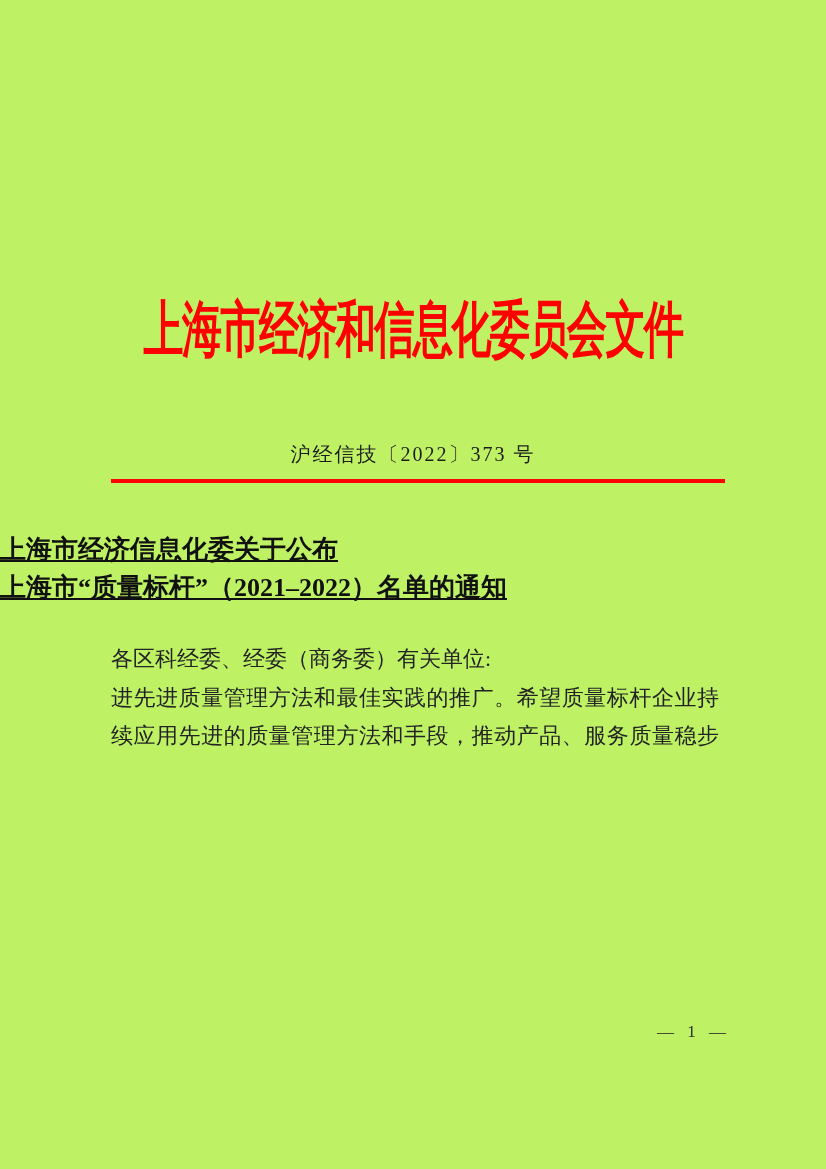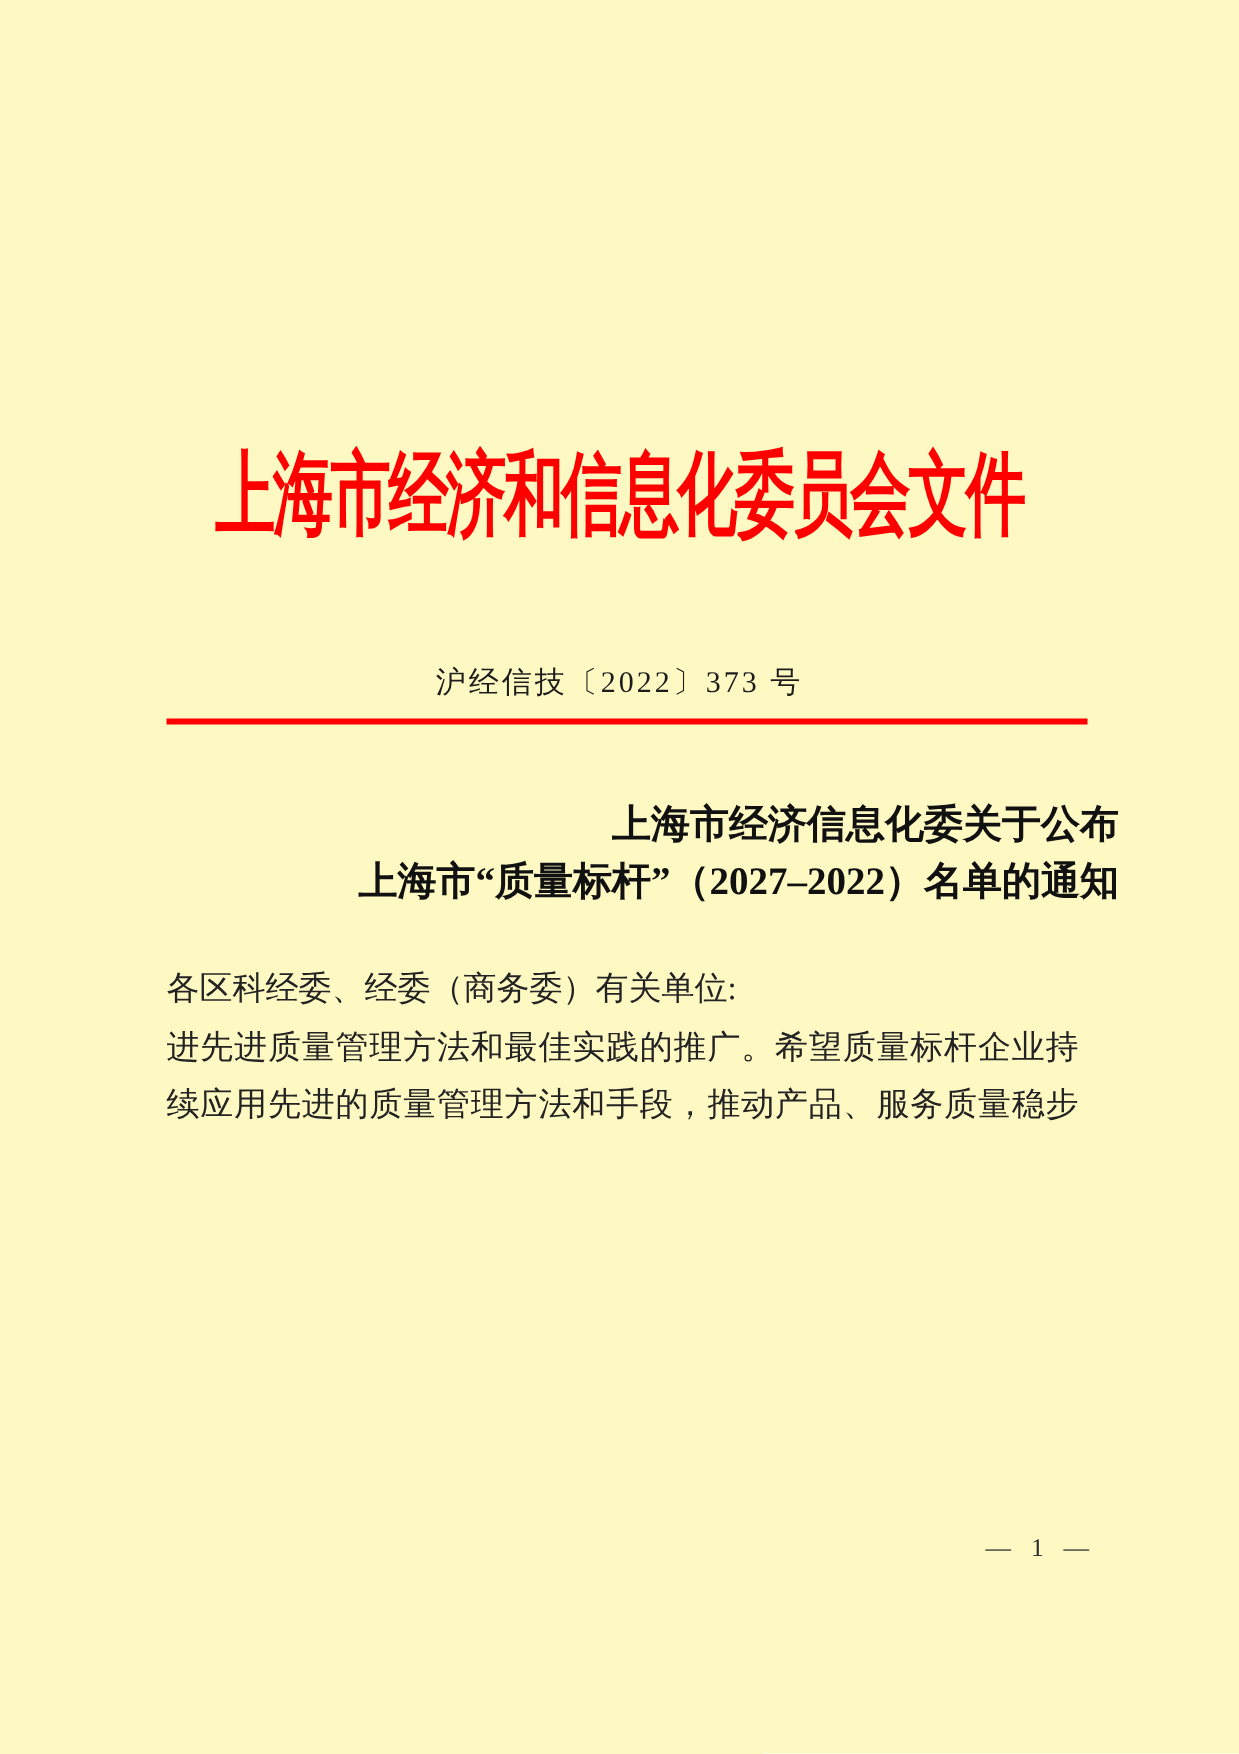--- a/index.html
+++ b/index.html
@@ -4,21 +4,21 @@
 <style>
   html, body {
     margin: 0;
     padding: 0;
     background: #ffffff;
   }
   .page {
     position: relative;
     width: 826px;
     height: 1169px;
-    background: #fef9c3;
+    background: #bef264;
     overflow: hidden;
     font-family: "Liberation Serif", "DejaVu Serif", serif;
   }
   
   .letterhead-wrap {
     position: absolute;
     top: 310px;
     left: 0;
     width: 826px;
     text-align: center;
@@ -54,26 +54,27 @@
     width: 614px;
     height: 4px;
     background: #ff0000;
   }
   
   .doc-title {
     position: absolute;
     top: 531px;
     left: 0;
     width: 746px;
-    text-align: right;
+    text-align: left;
     font-size: 26px;
     line-height: 38px;
     font-weight: bold;
     color: #111111;
     white-space: nowrap;
+    text-decoration: underline;
   }
   
   .body-text {
     position: absolute;
     top: 640px;
     left: 111px;
     width: 608px;
     font-size: 22px;
     line-height: 38.6px;
     color: #232323;
@@ -111,21 +112,21 @@
   <div class="letterhead-wrap">
     <span class="letterhead-title">上海市经济和信息化委员会文件</span>
   </div>
 
   <div class="doc-number">沪经信技〔2022〕373 号</div>
 
   <div class="red-rule"></div>
 
   <div class="doc-title">
     <div>上海市经济信息化委关于公布</div>
-    <div>上海市“质量标杆”（2027–2022）名单的通知</div>
+    <div>上海市“质量标杆”（2021–2022）名单的通知</div>
   </div>
 
   <div class="body-text">
     <div class="line">各区科经委、经委（商务委）有关单位:</div>
 
 
     <div>
       <div class="line stretch">进先进质量管理方法和最佳实践的推广。希望质量标杆企业持</div>
       <div class="line stretch">续应用先进的质量管理方法和手段，推动产品、服务质量稳步</div>
     </div>

